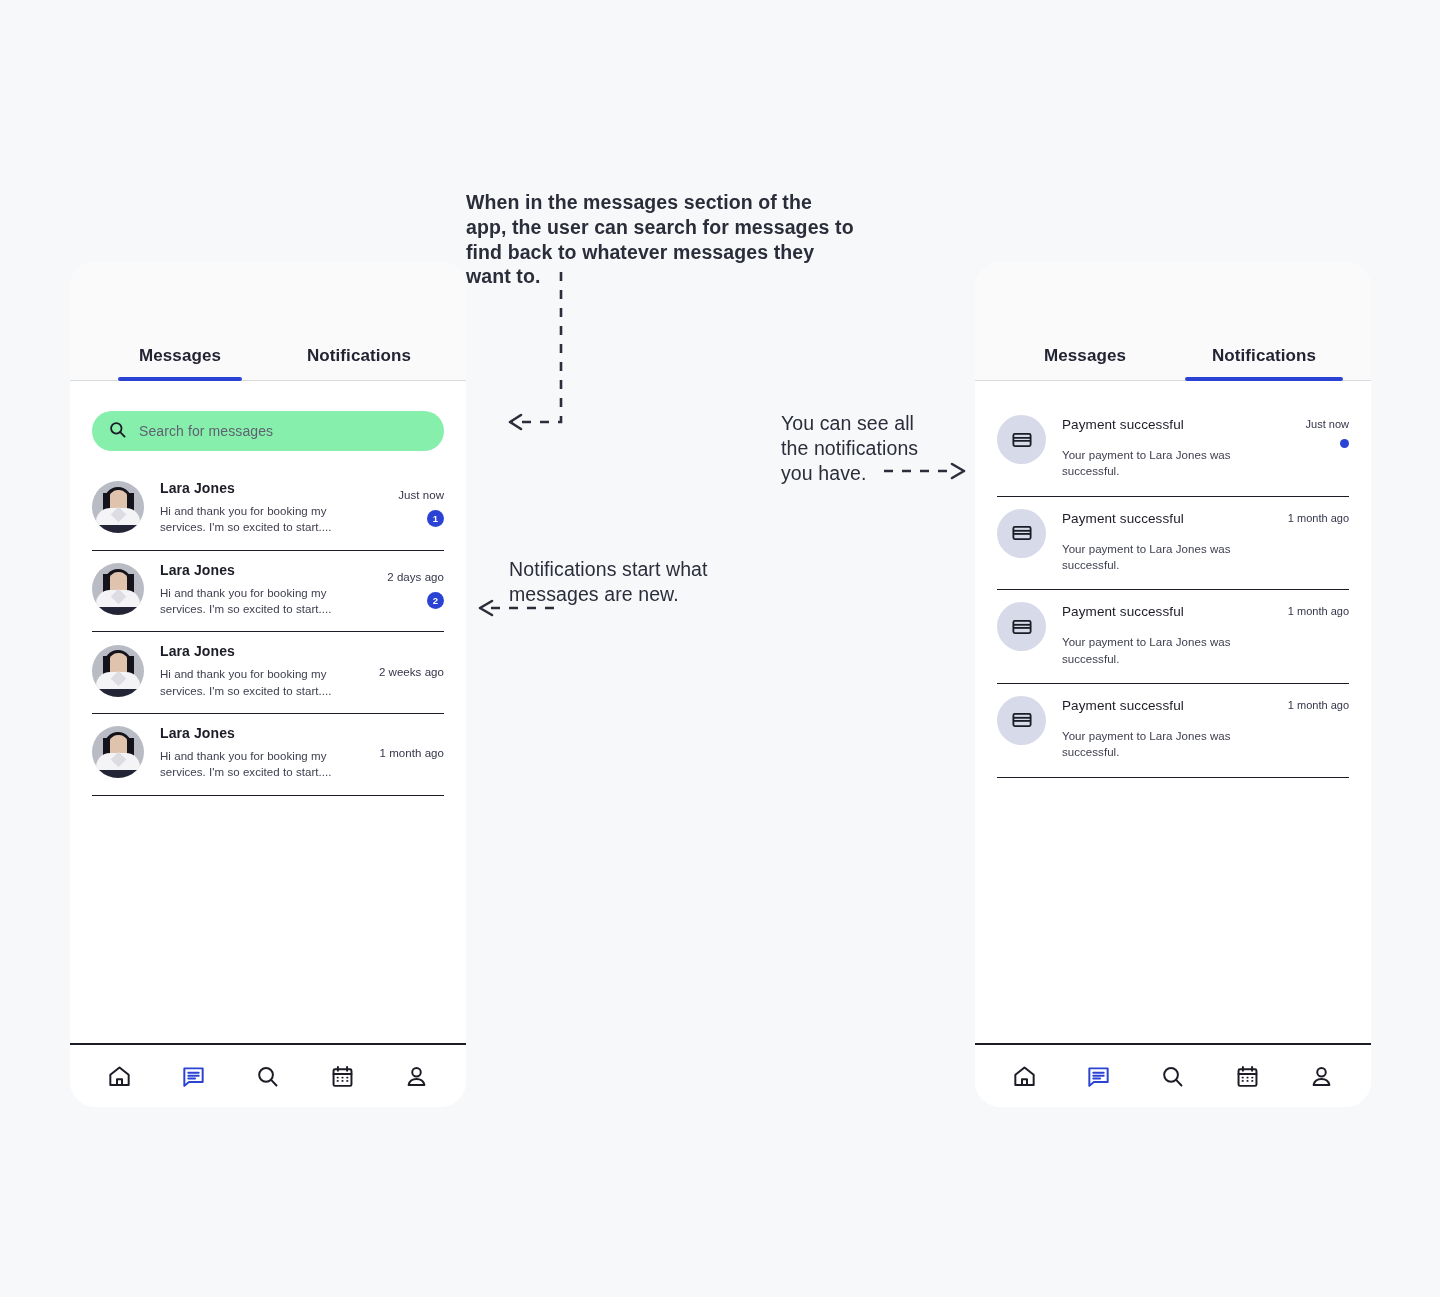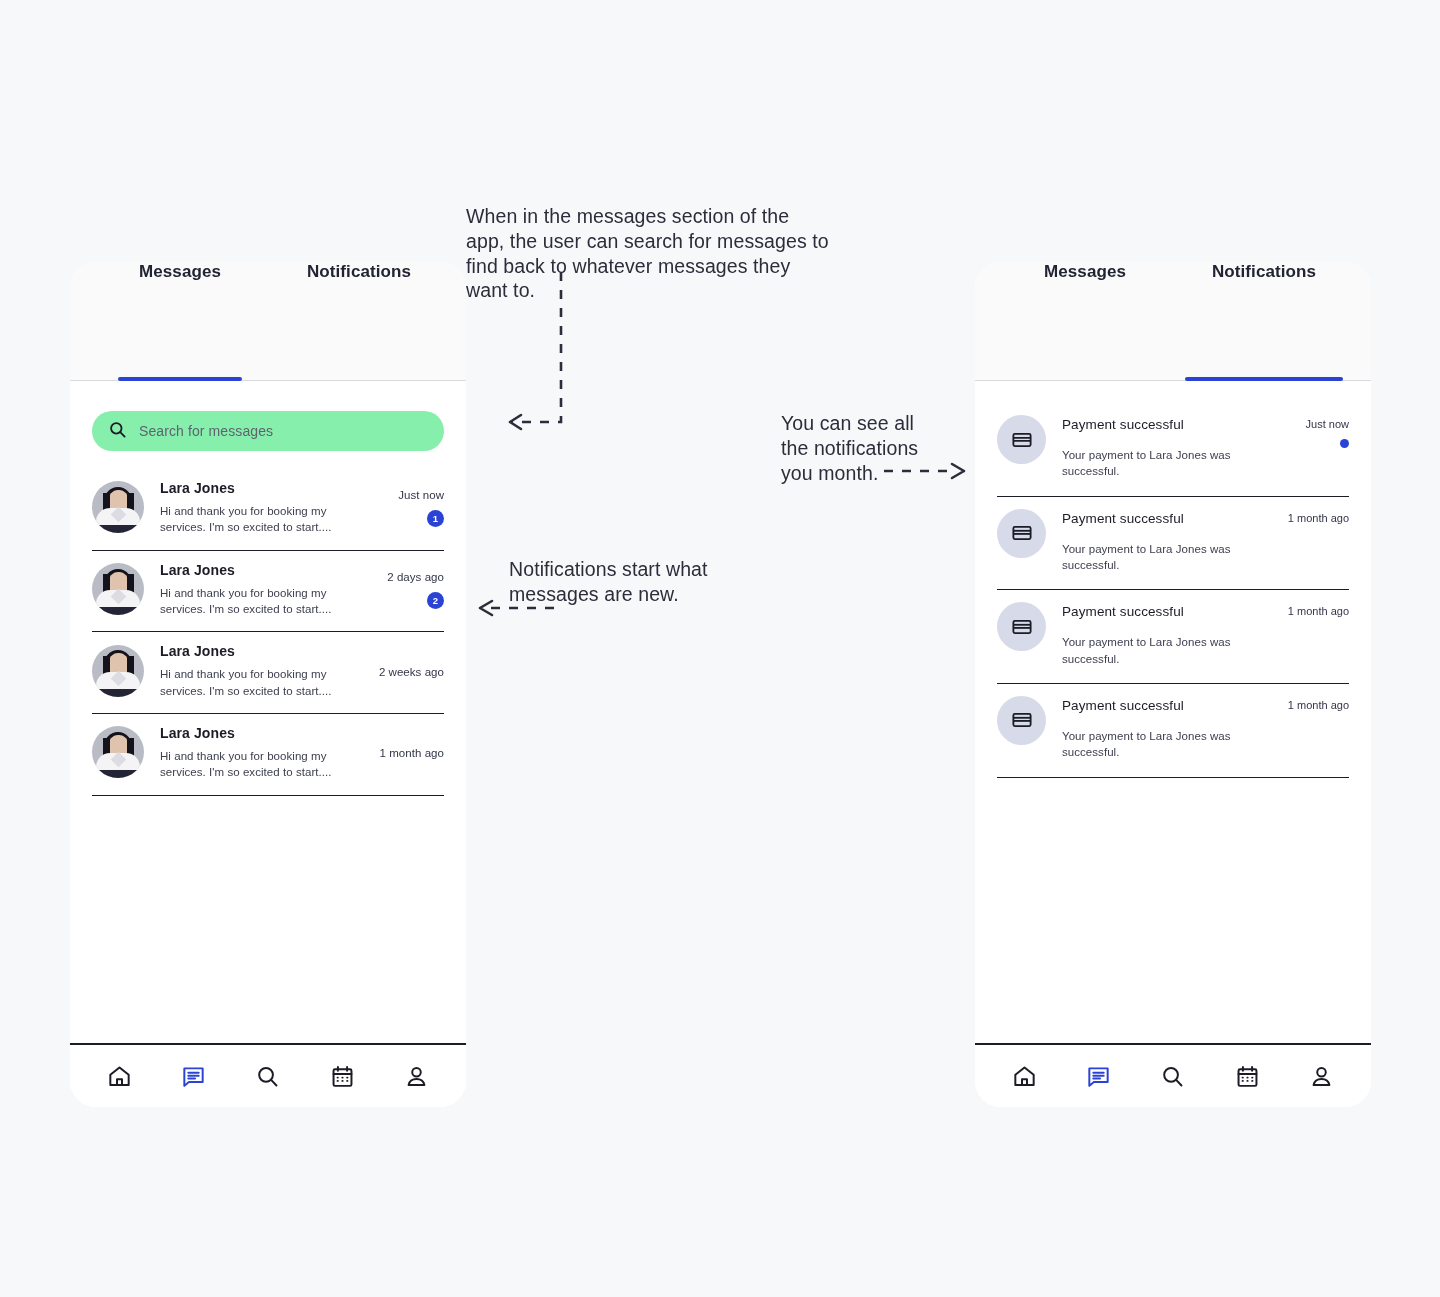--- a/index.html
+++ b/index.html
@@ -34,20 +34,21 @@
     background: #ffffff;
   }
 
   
   .tabbar {
     position: relative;
     height: 118px;
     background: #fafafb;
     flex: 0 0 auto;
     display: flex;
+    align-items: flex-end;
     border-bottom: 1px solid #d9dadd;
   }
   .tab {
     position: relative;
     padding: 0 0 14px 0;
     font-size: 17px;
     font-weight: 700;
     color: #222433;
     letter-spacing: .1px;
     cursor: pointer;
@@ -270,42 +271,42 @@
 
   
   .anno {
     position: absolute;
     color: #2b2d3b;
     font-size: 19.5px;
     line-height: 1.27;
     letter-spacing: .1px;
     white-space: pre-line;
   }
-  #anno-1 { left: 466px; top: 204px;  width: 420px; }
+  #anno-1 { left: 466px; top: 190px;  width: 420px; font-weight: bold; }
   #anno-2 { left: 781px; top: 411px;  width: 180px; }
   #anno-3 { left: 509px; top: 557px;  width: 260px; }
 
   .arrow-svg { position: absolute; overflow: visible; }
 </style>
 </head>
 <body>
 
 <div class="anno" id="anno-1">When in the messages section of the
 app, the user can search for messages to
 find back to whatever messages they
 want to.</div>
 
 <svg class="arrow-svg" style="left:490px; top:272px; width:90px; height:170px;">
   <path d="M71,0 L71,150 L22,150" fill="none" stroke="#2b2d3b" stroke-width="2.6" stroke-dasharray="9 9" stroke-linecap="butt"></path>
   <path d="M20,150 L31,143 M20,150 L31,157" fill="none" stroke="#2b2d3b" stroke-width="2.6" stroke-linecap="round"></path>
 </svg>
 
 <div class="anno" id="anno-2">You can see all
 the notifications
-you month.</div>
+you have.</div>
 
 <svg class="arrow-svg" style="left:884px; top:461px; width:90px; height:20px;">
   <path d="M0,10 L72,10" fill="none" stroke="#2b2d3b" stroke-width="2.6" stroke-dasharray="9 9"></path>
   <path d="M80,10 L68,3 M80,10 L68,17" fill="none" stroke="#2b2d3b" stroke-width="2.6" stroke-linecap="round"></path>
 </svg>
 
 <div class="anno" id="anno-3">Notifications start what
 messages are new.</div>
 
 <svg class="arrow-svg" style="left:474px; top:597px; width:90px; height:22px;">

